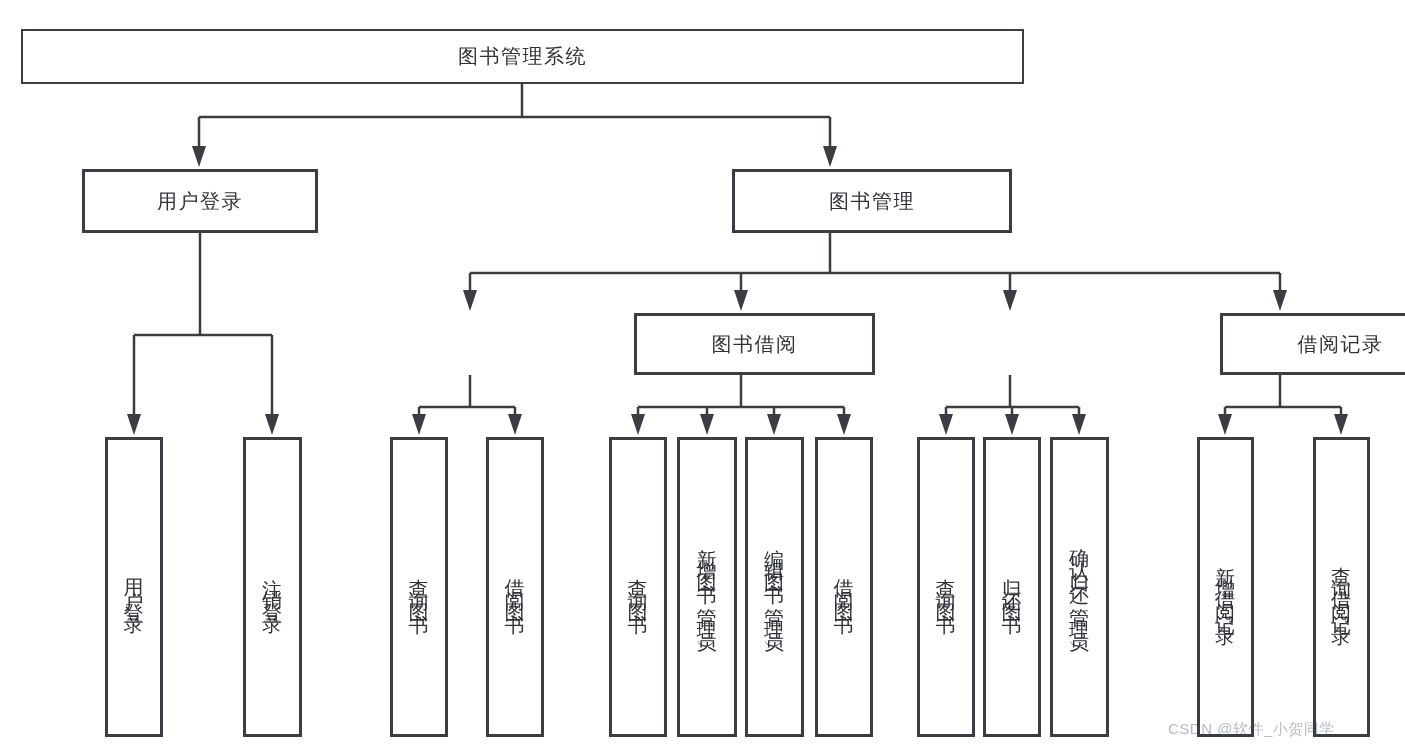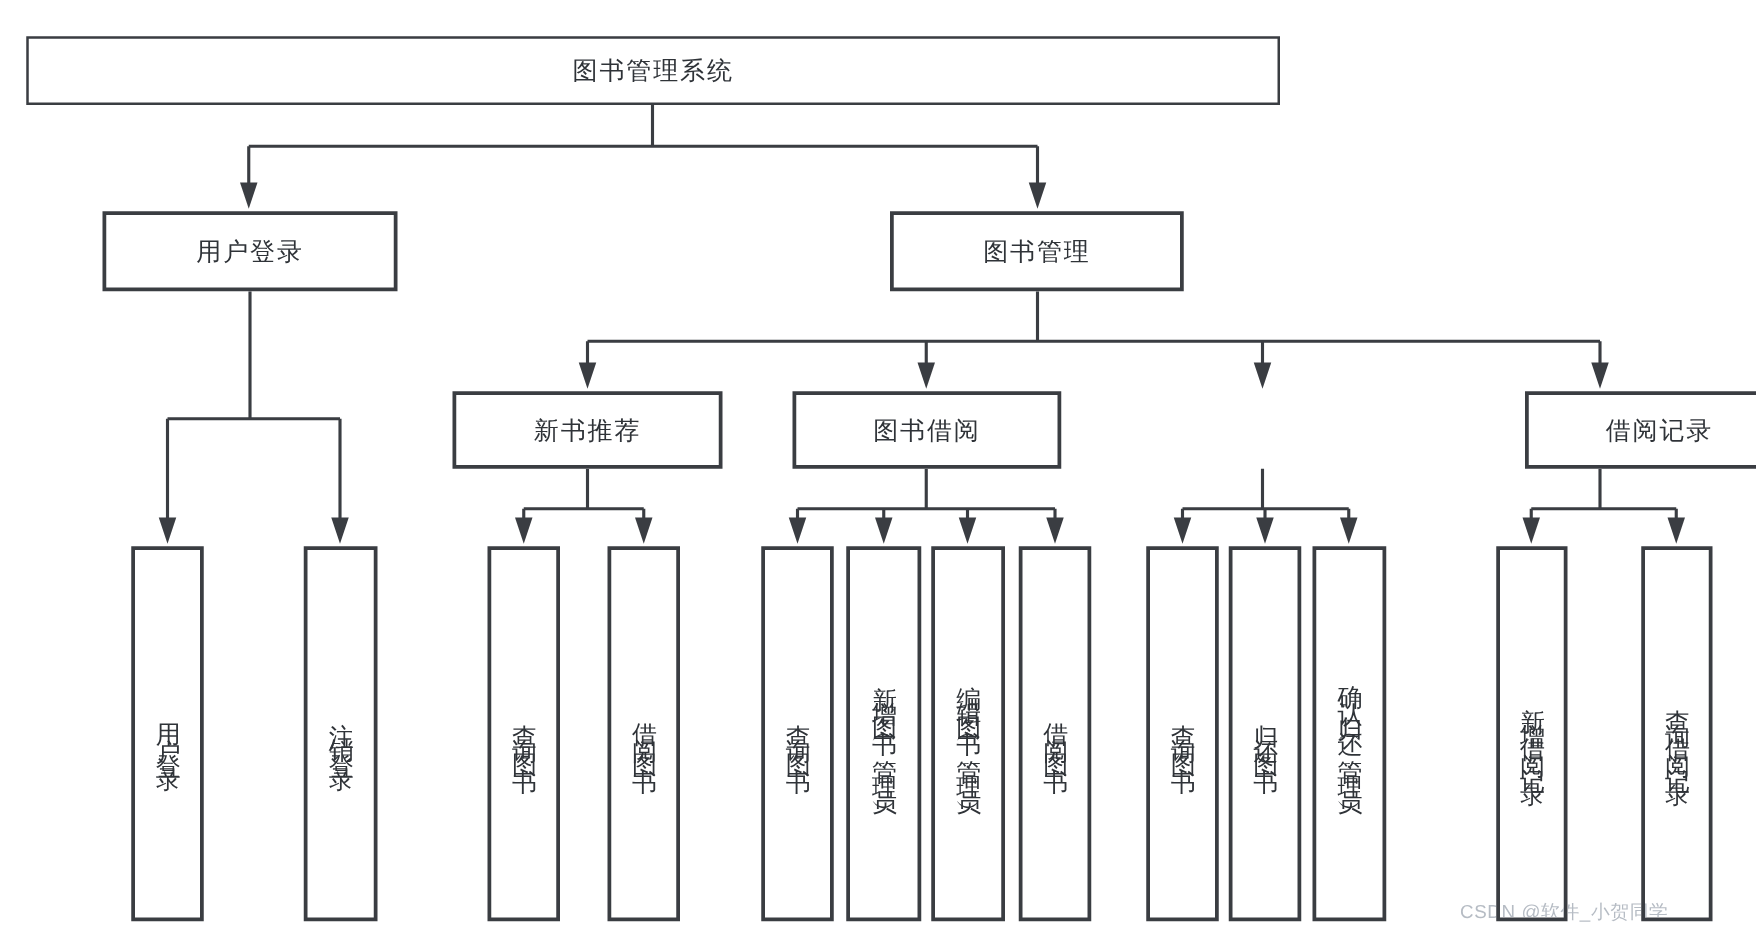--- a/index.html
+++ b/index.html
@@ -28,21 +28,21 @@
     font-size: 20px;
     letter-spacing: 1.5px;
     z-index: 2;
   }
   .node.root {
     left: 21px; top: 13px; width: 1003px; height: 55px;
     border-width: 2px;
     margin-top: 16px;
   }
   .node.lvl2 { top: 169px; height: 64px; }
-  .node.lvl3 { top: 313px; height: 62px; width: 215px; }
+  .node.lvl3 { top: 313px; height: 62px; width: 241px; }
   .node.leaf { top: 437px; height: 300px; }
   .leaf .vtext {
     writing-mode: vertical-rl;
     text-orientation: mixed;
     line-height: 1;
     letter-spacing: 12px;
   }
   .watermark {
     position: absolute;
     left: 1168px; top: 720px;
@@ -106,27 +106,24 @@
     </g>
   </svg>
 
   <div class="node root">
     <span>图书管理系统</span>
   </div>
 
   <div class="node lvl2" style="left:82px; width:236px;">
     <span>用户登录</span>
   </div>
-  <div class="node lvl2" style="left:712px; width:235px;">
+  <div class="node lvl2" style="left:732px; width:280px;">
     <span>图书管理</span>
   </div>
 
-  <div class="node lvl3" style="left:362px; width:216px;">
-    <span>新书推荐</span>
-  </div>
   <div class="node lvl3" style="left:634px;">
     <span>图书借阅</span>
   </div>
   <div class="node lvl3" style="left:1172px;margin-left:48px;">
     <span>借阅记录</span>
   </div>
 
   <div class="node leaf" style="left:105px; width:58px;">
     <span class="vtext">用户登录</span>
   </div>

